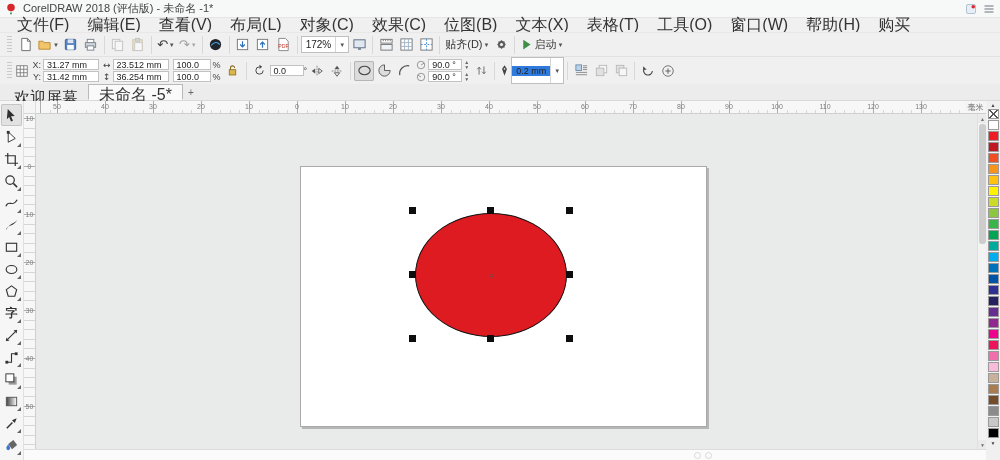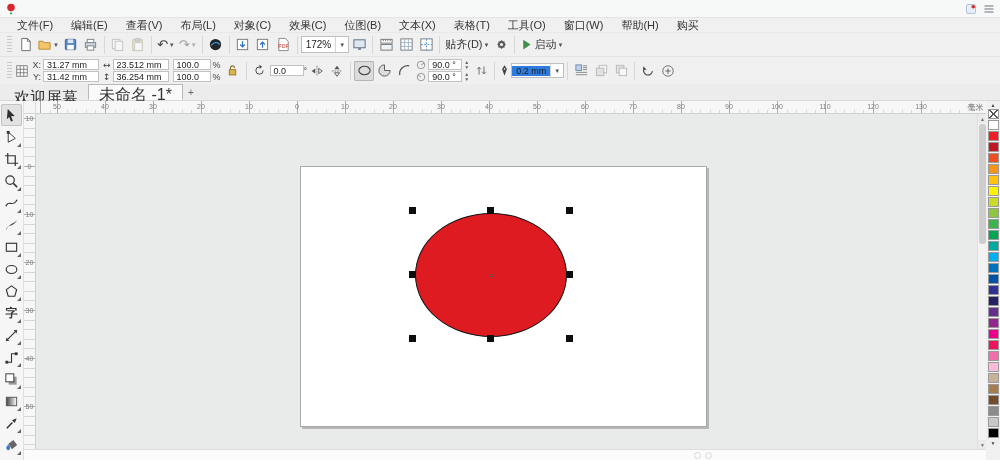--- a/index.html
+++ b/index.html
@@ -23,21 +23,21 @@
 
   
   #titlebar { top:0; left:0; right:0; height:18px; background:#f7f8f8;
     border-bottom:1px solid #e5e5e5; display:flex; align-items:center; padding:0 5px; gap:6px; }
   #titlebar .title { font-size:11px; color:#444; }
   #titlebar .spring { flex:1; }
 
   
   #menubar { top:18px; left:0; right:0; height:14px; display:flex; align-items:center;
     padding:0 8px; gap:0; background:#f0f0f0; }
-  #menubar span { padding:0 9px; font-size:11px; color:#333; white-space:nowrap; }
+  #menubar span { padding:0 9px; font-size:16px; color:#333; white-space:nowrap; }
 
   
   #toolbar { top:32px; left:0; right:0; height:24px; display:flex; align-items:center;
     padding:0 4px; background:#f0f0f0; border-top:1px solid #e8e8e8; }
   .combo { height:17px; background:#fff; border:1px solid #bfbfbf; display:flex; align-items:center; }
   .combo .val { padding:0 4px; font-size:10px; color:#222; }
   .combo .dd { width:13px; height:100%; border-left:1px solid #d5d5d5;
     display:flex; align-items:center; justify-content:center; }
   .glyph { font-size:13px; color:#3f3f3f; font-family:"DejaVu Sans",sans-serif; }
 
@@ -136,20 +136,21 @@
 </head>
 <body>
 
 <div id="titlebar" class="abs">
   <span>
     <svg width="12" height="12" viewBox="0 0 16 16">
         <circle cx="8" cy="6" r="5" fill="#d7262c"></circle>
         <path d="M8 11l-1.5 4h3z" fill="#2d8f3c"></path>
       </svg>
   </span>
+  <span class="title">CorelDRAW 2018 (评估版) - 未命名 -1*</span>
   <span class="spring"></span>
   <span>
     <svg width="12" height="12" viewBox="0 0 16 16">
         <rect x="2" y="2" width="12" height="12" rx="2" fill="#e8eef5" stroke="#9db3c8"></rect>
         <circle cx="11" cy="5" r="2.4" fill="#d7262c"></circle>
       </svg>
   </span>
   <span>
     <svg width="12" height="12" viewBox="0 0 16 16">
         <rect x="2" y="3" width="12" height="2" fill="#9aa0a6"></rect>
@@ -431,21 +432,21 @@
       </svg>
   </span>
   <span class="sep"></span>
 
   <span>
     <svg width="13" height="13" viewBox="0 0 16 16">
         <path d="M8 1.5l3 4.5-3 8.5L5 6z" fill="#444"></path>
         <circle cx="8" cy="6" r="1" fill="#f0f0f0"></circle>
       </svg>
   </span>
-  <span class="combo" style="height:15px">
+  <span class="combo" style="height:27px">
     <span class="val hl" style="font-size:9px">0.2 mm</span>
     <span class="dd">
         <span class="caret">▼</span>
       </span>
   </span>
   <span class="sep"></span>
 
   <span class="tbtn">
     <svg width="15" height="15" viewBox="0 0 16 16">
         <rect x="2" y="2" width="6" height="6" fill="#bcd2e8" stroke="#6d8fb0"></rect>
@@ -480,21 +481,21 @@
 </div>
 
 <div id="tabbar" class="abs">
   <div class="tab welcome">
     <svg width="11" height="11" viewBox="0 0 16 16">
         <path d="M8 2L1.5 8H4v6h8V8h2.5z" fill="#3b3f46"></path>
       </svg>
     <span>欢迎屏幕</span>
   </div>
   <div class="tab active">
-    <span>未命名 -1*</span>
+    <span>未命名 -5*</span>
   </div>
   <div class="tab-plus">+</div>
 </div>
 
 <div id="ruler-corner" class="abs"></div>
 <div id="hruler" class="abs">
 
 <span>50</span>
     <span>40</span>
     <span>30</span>

